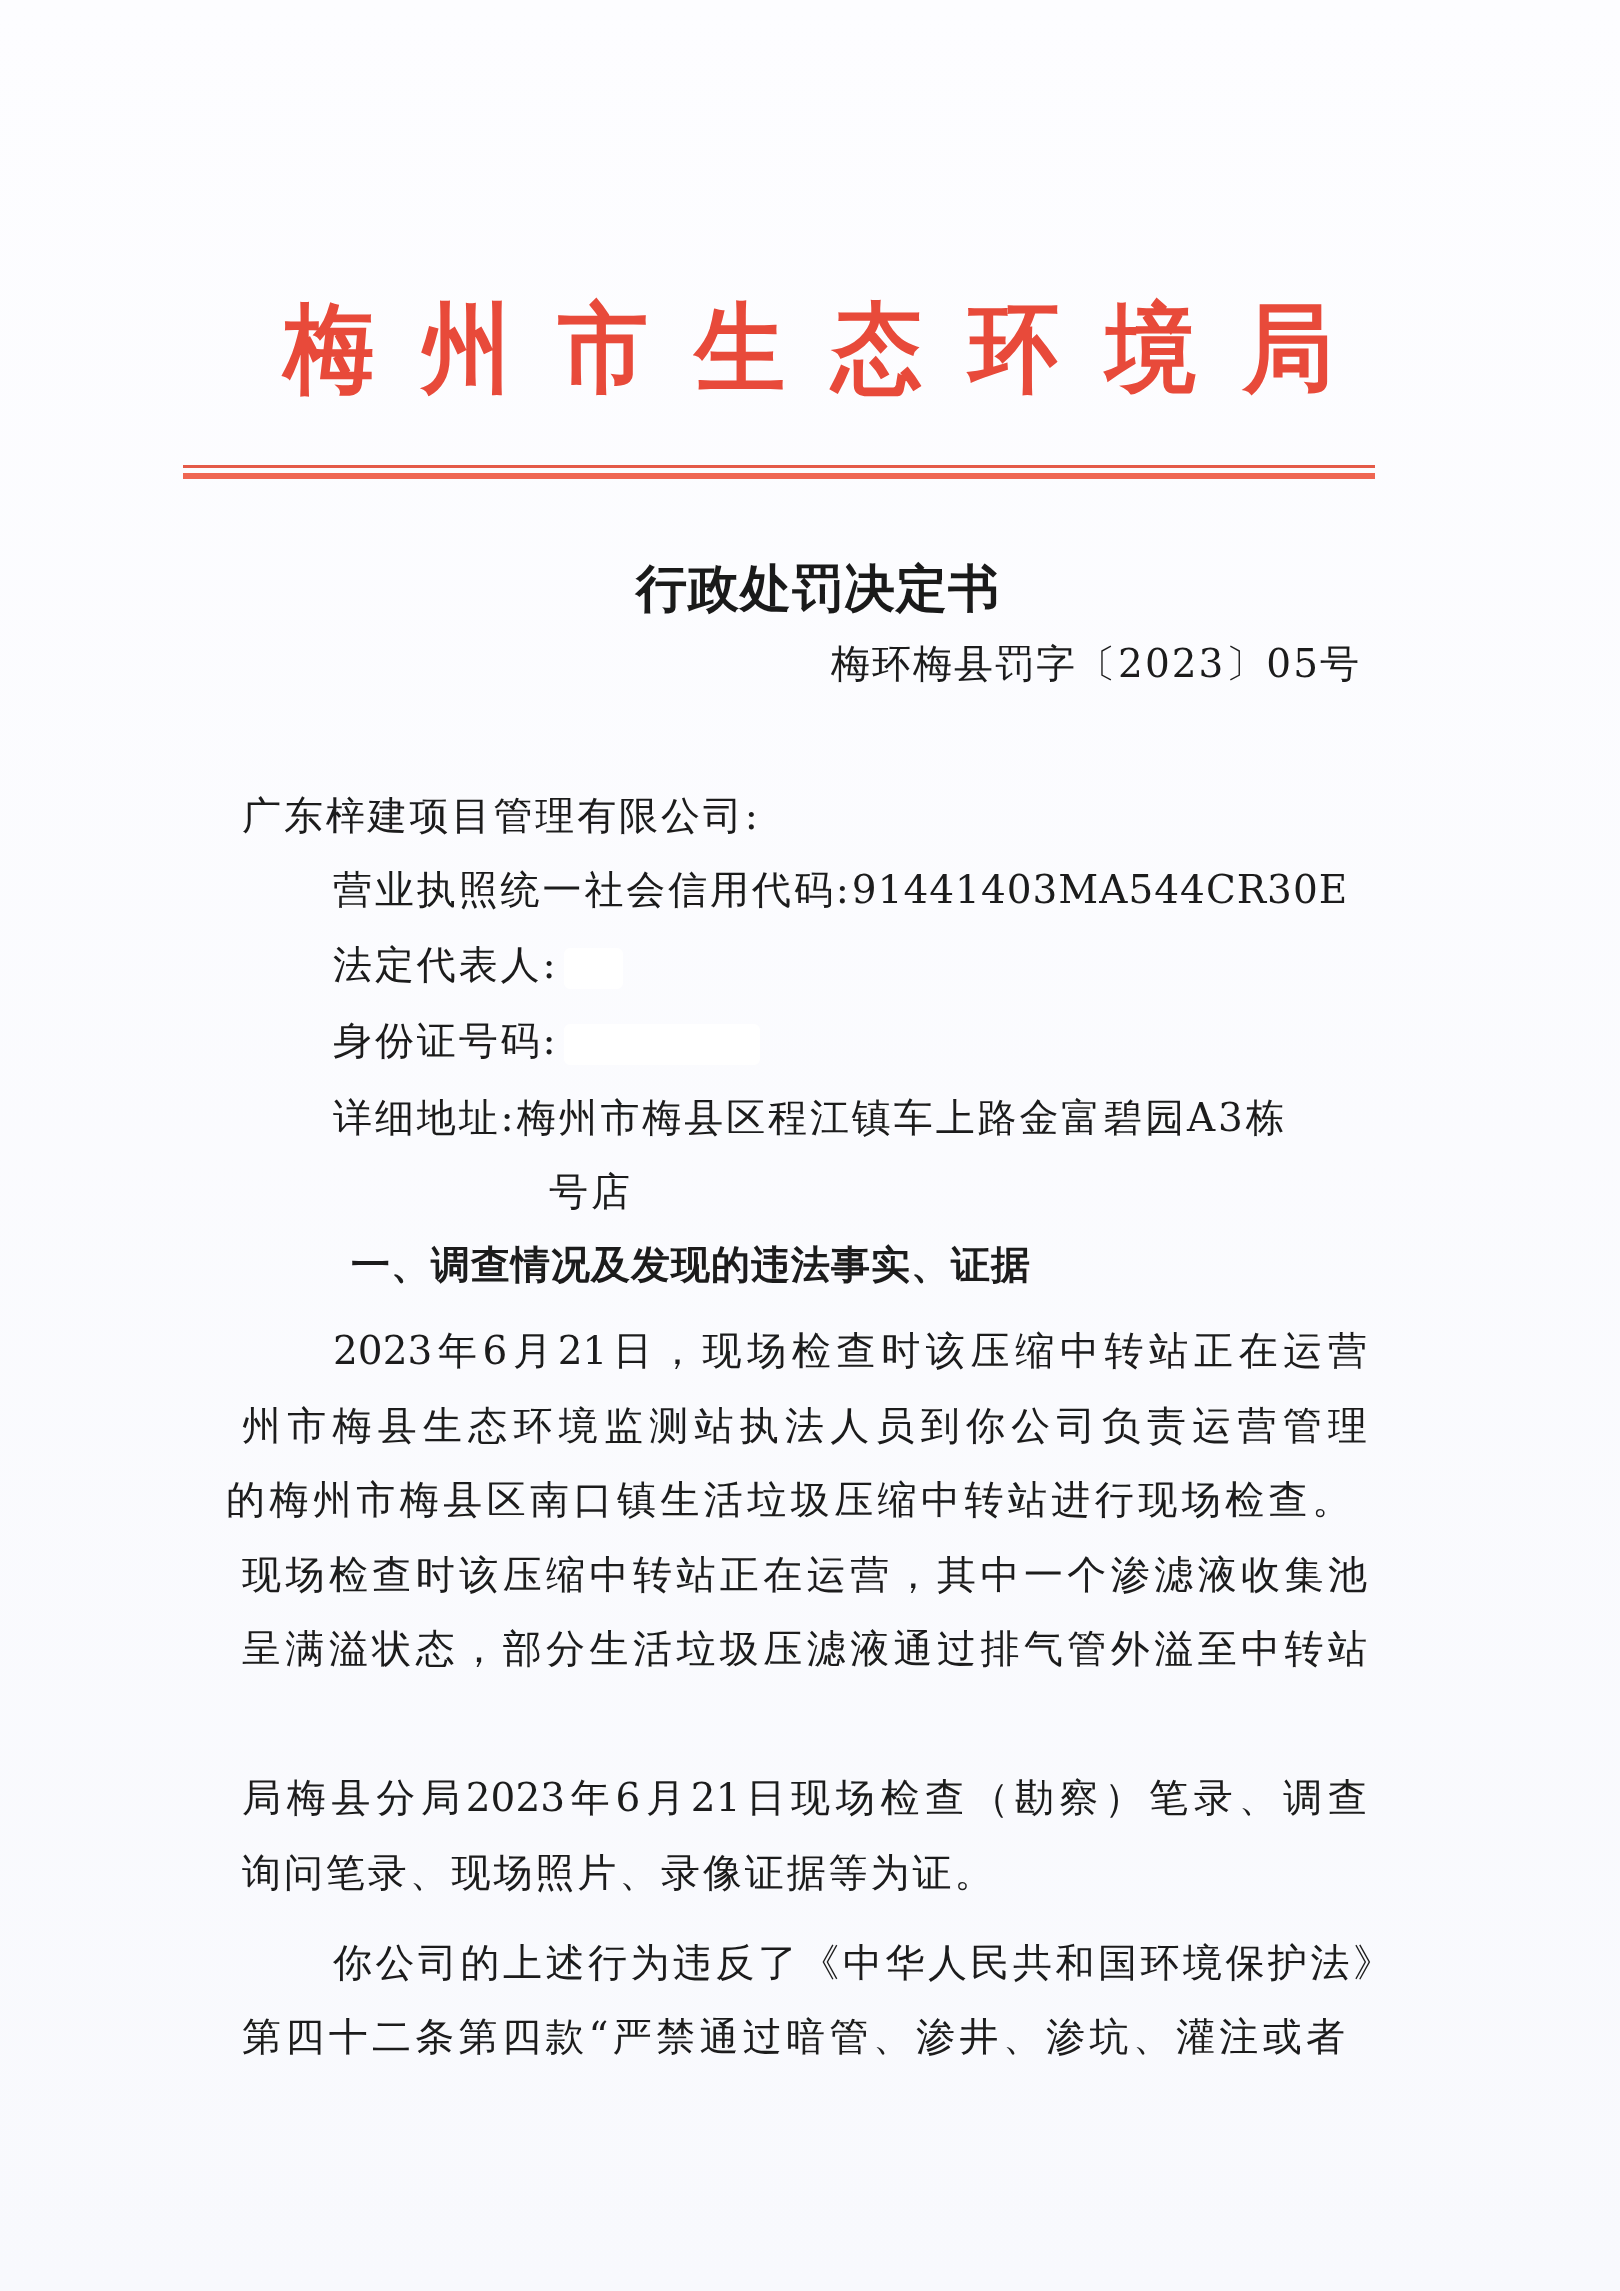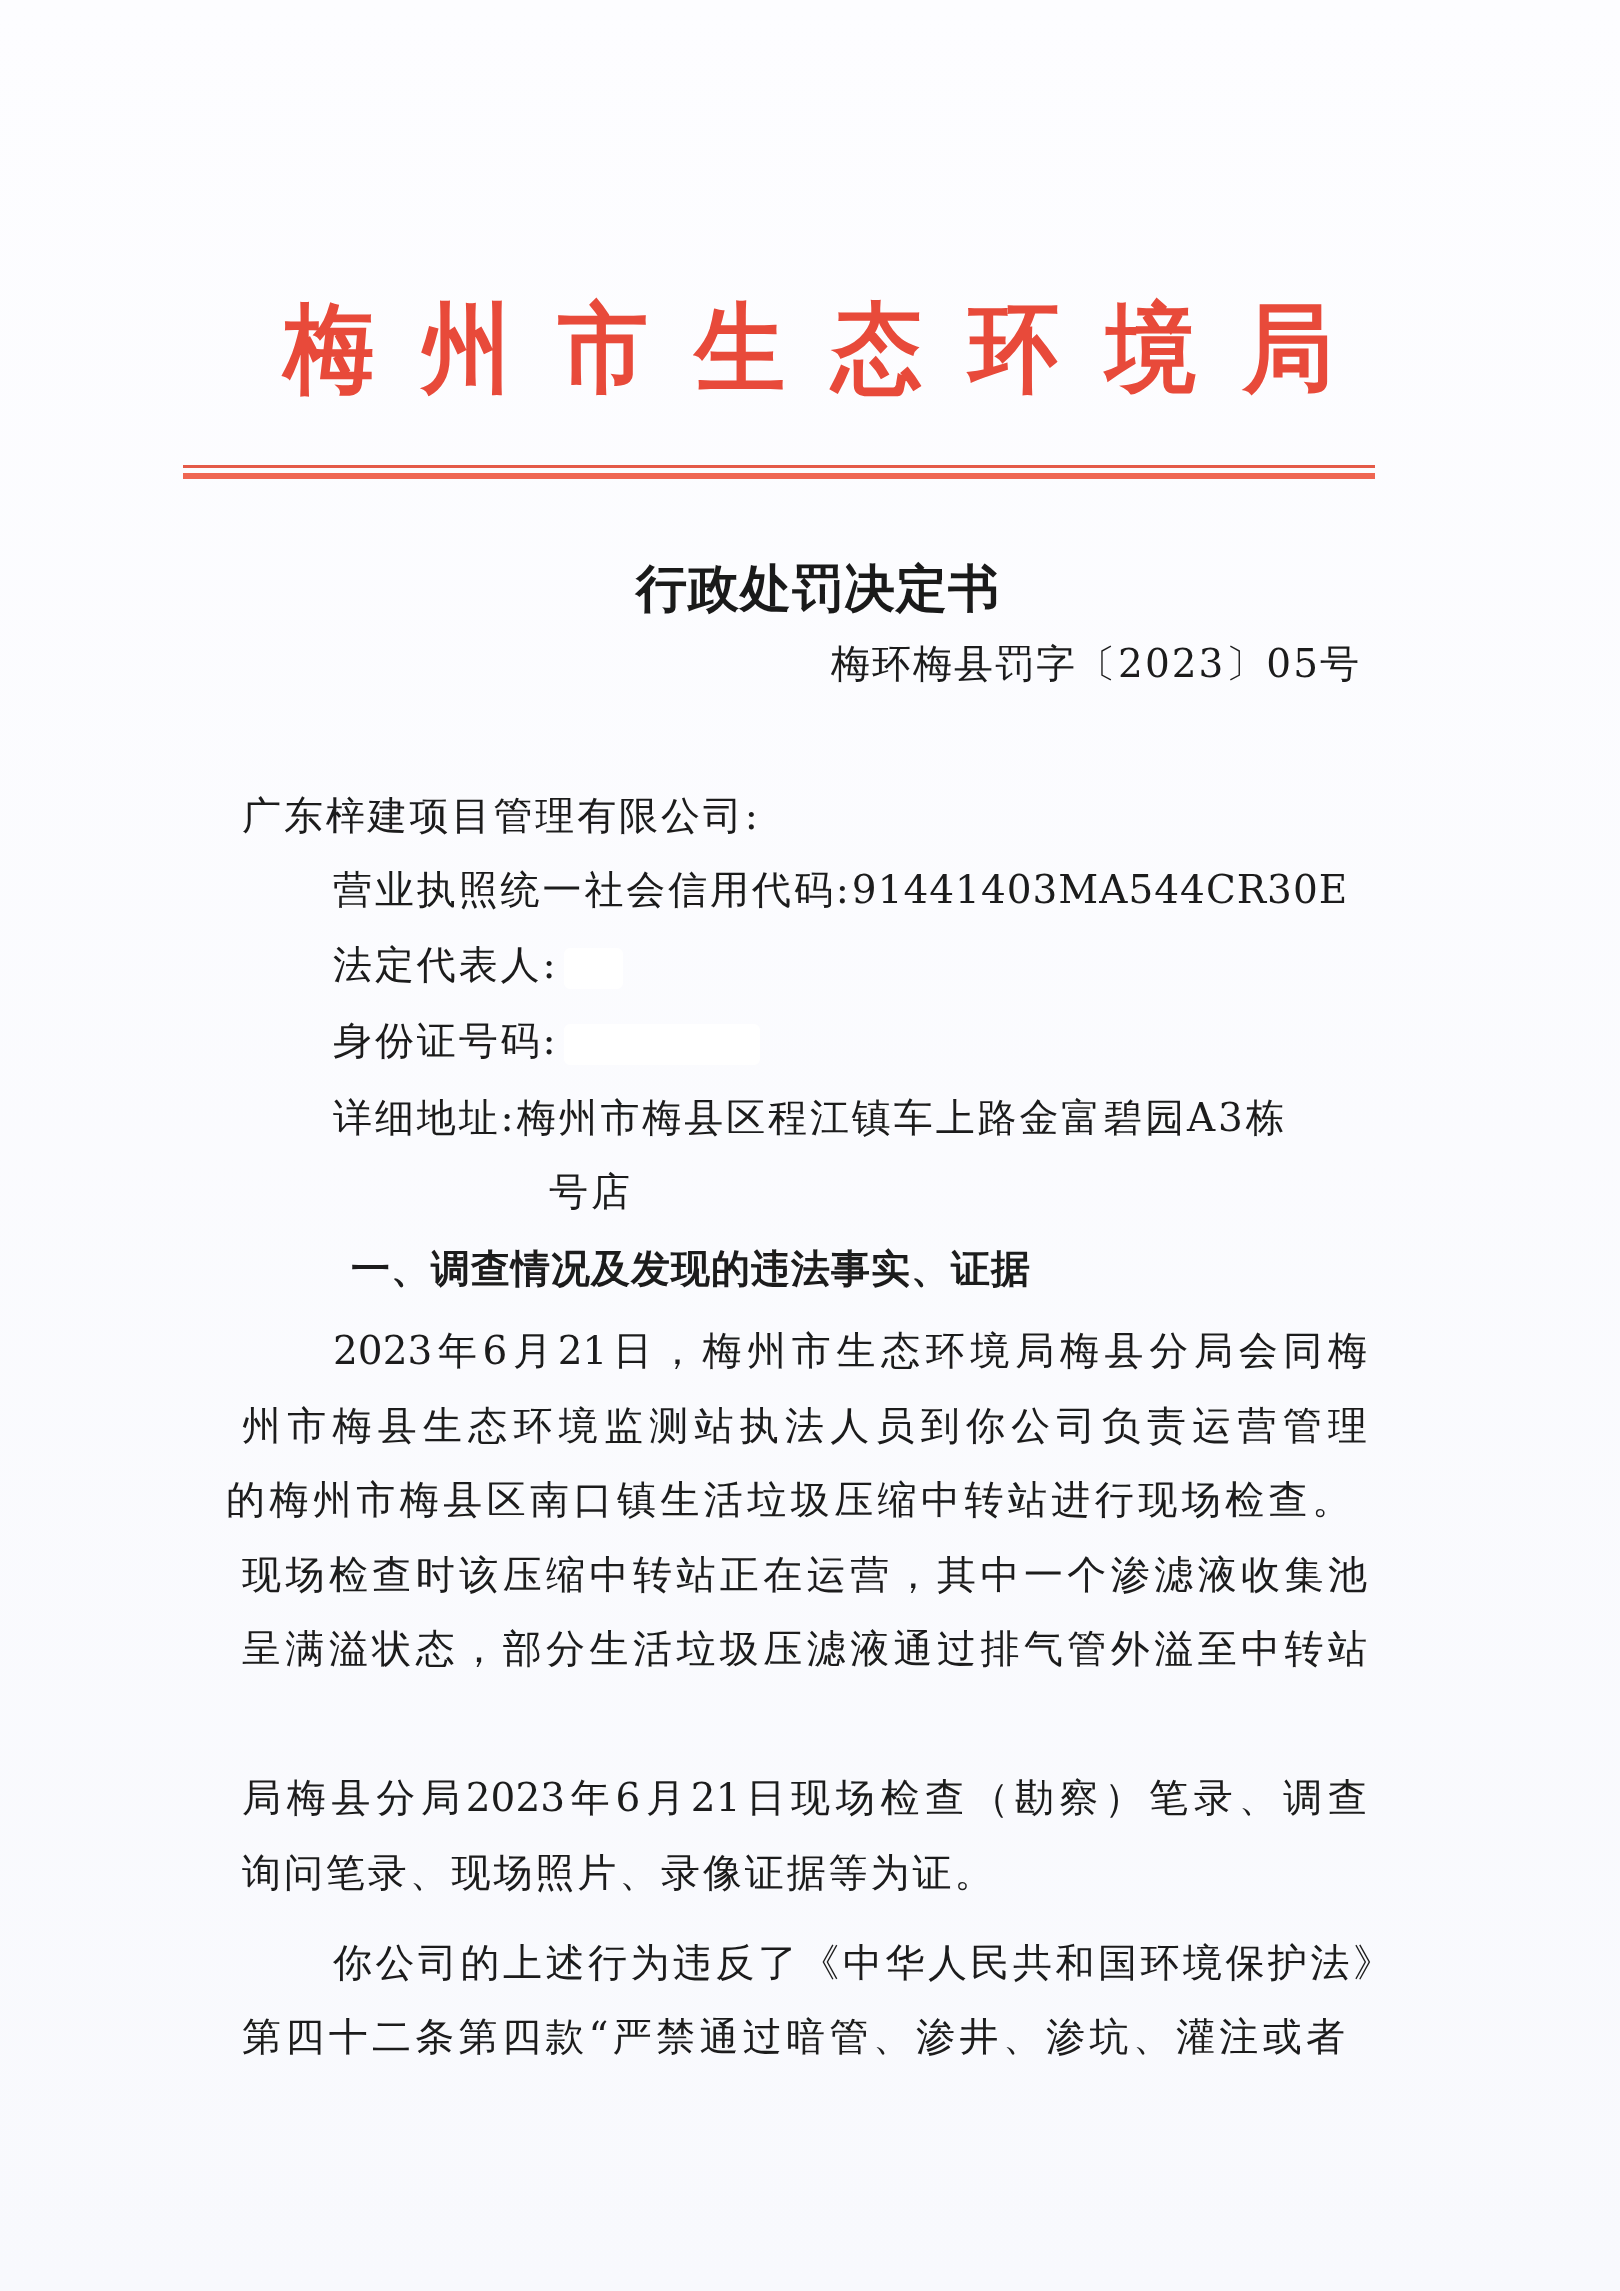--- a/index.html
+++ b/index.html
@@ -87,21 +87,21 @@
       color: #1c1c1c;
       text-align: center;
     }
     .justify {
       width: 1127px;
       text-align: justify;
       text-align-last: justify;
       letter-spacing: 0;
     }
     .heading {
-      font-family: Liberation Serif, serif;
+      font-family: Liberation Mono, monospace;
       font-weight: bold;
       letter-spacing: 1px;
     }
     .redact {
       display: inline-block;
       background: #ffffff;
       height: 41px;
       vertical-align: middle;
       border-radius: 5.9px;
     }
@@ -142,21 +142,21 @@
     <span>身份证号码:</span><span class="redact" style="width:196px; margin-left:5.9px;"></span>
   </div>
 
   <div class="line" style="top:1094px; left:333px;">
     <span>详细地址:</span><span>梅州市梅县区程江镇车上路金富碧园A3栋</span>
   </div>
   <div class="line" style="top:1168px; left:549px;">号店</div>
 
   <div class="line heading" style="top:1245px; left:351px;">一、调查情况及发现的违法事实、证据</div>
 
-  <div class="line justify" style="top:1327px; left:333px; width:1034px;">2023年6月21日，梅州市生态环境局梅县分局会同梅</div>
+  <div class="line justify" style="top:1327px; left:333px; width:1034px;">2023年6月21日，现场检查时该压缩中转站正在运营</div>
   <div class="line justify" style="top:1402px; left:242px; width:1125px;">州市梅县生态环境监测站执法人员到你公司负责运营管理</div>
   <div class="line justify" style="top:1476px; left:226px; width:1125px;">的梅州市梅县区南口镇生活垃圾压缩中转站进行现场检查。</div>
   <div class="line justify" style="top:1551px; left:242px; width:1125px;">现场检查时该压缩中转站正在运营，其中一个渗滤液收集池</div>
   <div class="line justify" style="top:1625px; left:242px; width:1125px;">呈满溢状态，部分生活垃圾压滤液通过排气管外溢至中转站</div>
   <div class="line justify" style="top:1774px; left:242px; width:1125px;">局梅县分局2023年6月21日现场检查（勘察）笔录、调查</div>
   <div class="line" style="top:1849px; left:242px;">询问笔录、现场照片、录像证据等为证。</div>
 
   <div class="line justify" style="top:1939px; left:333px; width:1059px;">你公司的上述行为违反了《中华人民共和国环境保护法》</div>
   <div class="line justify" style="top:2013px; left:242px; width:1103px;">第四十二条第四款“严禁通过暗管、渗井、渗坑、灌注或者</div>
 

